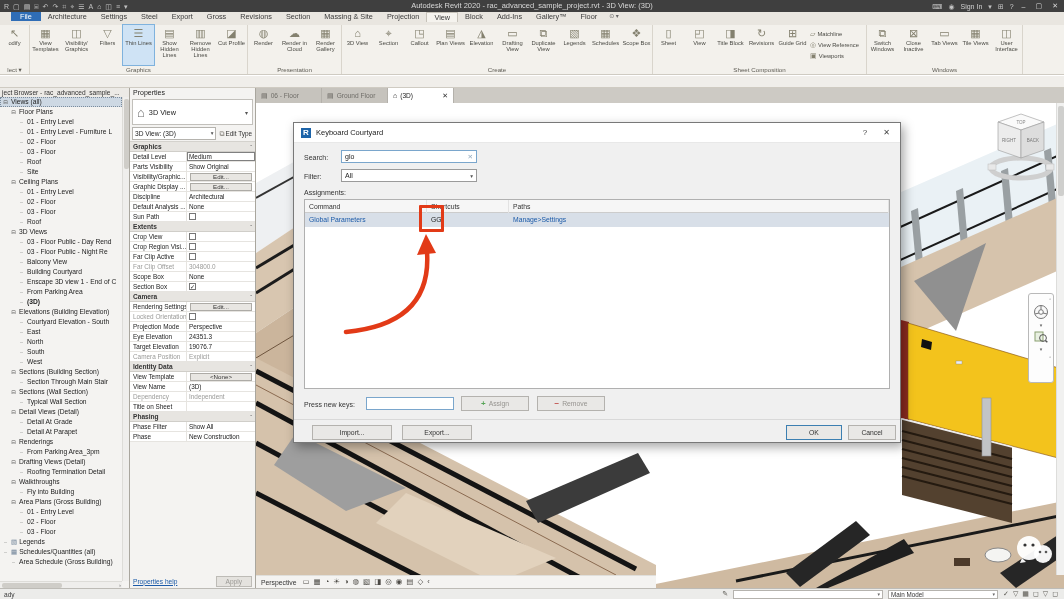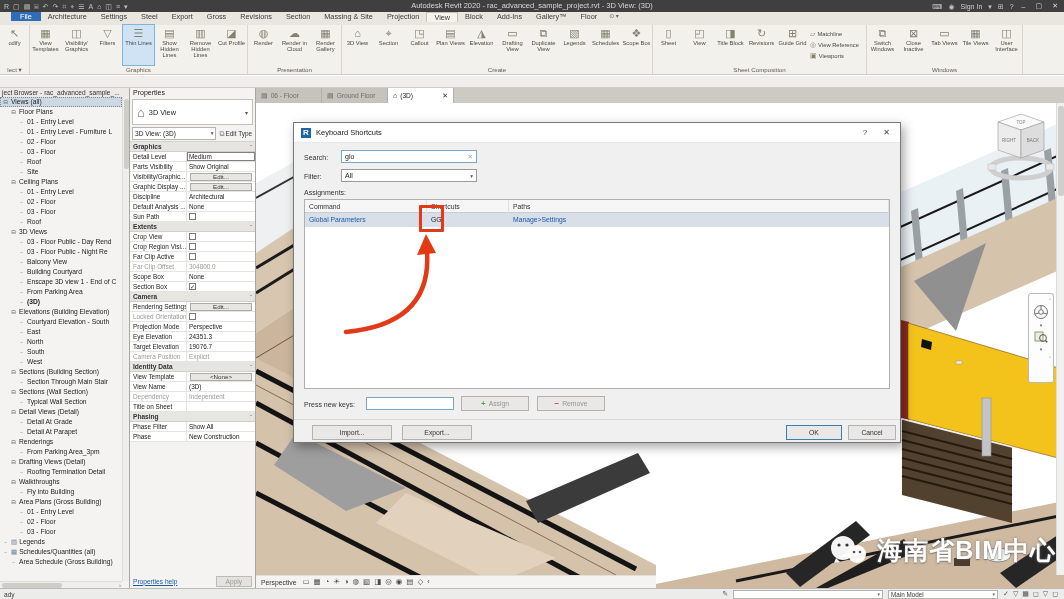--- a/index.html
+++ b/index.html
@@ -862,21 +862,20 @@
   <div id="watermark">
     <svg width="42" height="36" viewBox="0 0 42 36">
       <circle cx="15" cy="16" r="12" fill="#ffffff" opacity="0.95"></circle>
       <circle cx="29" cy="22" r="9" fill="#ffffff" opacity="0.95"></circle>
       <circle cx="11" cy="13" r="1.6" fill="#333333"></circle>
       <circle cx="19" cy="13" r="1.6" fill="#333333"></circle>
       <circle cx="26" cy="20" r="1.3" fill="#555555"></circle>
       <circle cx="32" cy="20" r="1.3" fill="#555555"></circle>
       <polygon points="8,26 12,30 6,31" fill="#ffffff" opacity="0.95"></polygon>
     </svg>
-    <span class="wm-text">海南省BIM中心</span>
   </div>
 
   <div id="vcbar">
     <span class="vc-label">Perspective</span>
   <span class="vc-icon">▭</span>
       <span class="vc-icon">▦</span>
       <span class="vc-icon">◔</span>
       <span class="vc-icon">☀</span>
       <span class="vc-icon">◑</span>
       <span class="vc-icon">◍</span>
@@ -886,21 +885,21 @@
       <span class="vc-icon">◉</span>
       <span class="vc-icon">▤</span>
       <span class="vc-icon">◇</span>
       <span class="vc-icon">‹</span>
     </div>
 </div>
 
 <div id="dialog">
   <div id="dlg-titlebar">
     <span id="dlg-icon">R</span>
-    <span id="dlg-title-text">Keyboard Shortcuts</span>
+    <span id="dlg-title-text">Keyboard Courtyard</span>
     <span id="dlg-help">?</span>
     <span id="dlg-close">✕</span>
   </div>
 
   <span class="dlbl" style="left:10px;top:31px;">Search:</span>
   <div class="dinput" style="left:47px;top:27px;width:136px;height:13px;">
     <span>glo</span>
     <span class="clr">✕</span>
   </div>
 

